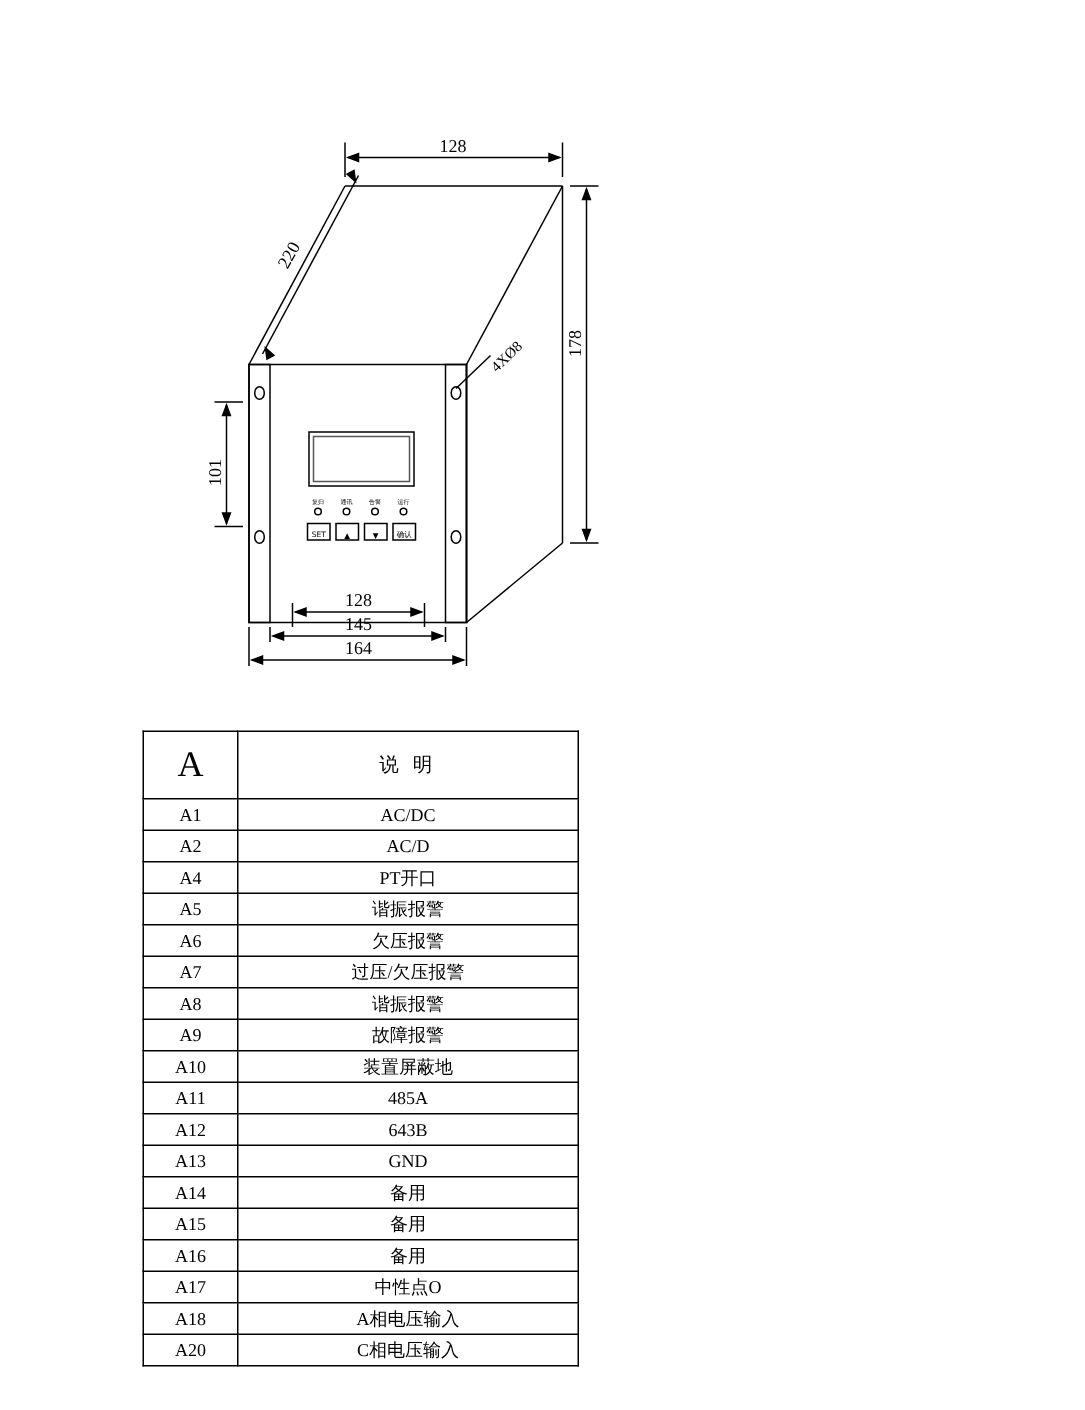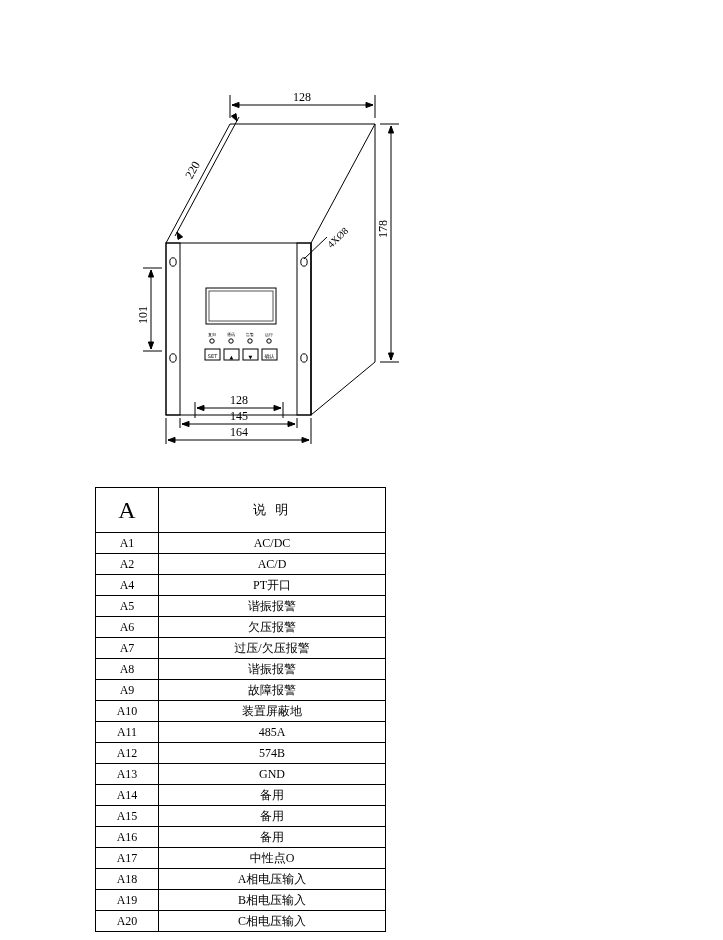--- a/index.html
+++ b/index.html
@@ -222,21 +222,21 @@
       <tr>
         <td class="col-code">A10</td>
         <td class="col-desc zh">装置屏蔽地</td>
       </tr>
       <tr>
         <td class="col-code">A11</td>
         <td class="col-desc zh">485A</td>
       </tr>
       <tr>
         <td class="col-code">A12</td>
-        <td class="col-desc zh">574B</td>
+        <td class="col-desc zh">643B</td>
       </tr>
       <tr>
         <td class="col-code">A13</td>
         <td class="col-desc zh">GND</td>
       </tr>
       <tr>
         <td class="col-code">A14</td>
         <td class="col-desc zh">备用</td>
       </tr>
       <tr>
@@ -249,21 +249,17 @@
       </tr>
       <tr>
         <td class="col-code">A17</td>
         <td class="col-desc zh">中性点O</td>
       </tr>
       <tr>
         <td class="col-code">A18</td>
         <td class="col-desc zh">A相电压输入</td>
       </tr>
       <tr>
-        <td class="col-code">A19</td>
-        <td class="col-desc zh">B相电压输入</td>
-      </tr>
-      <tr>
         <td class="col-code">A20</td>
         <td class="col-desc zh">C相电压输入</td>
       </tr>
     </tbody>
 </table>
 
 </body></html>

